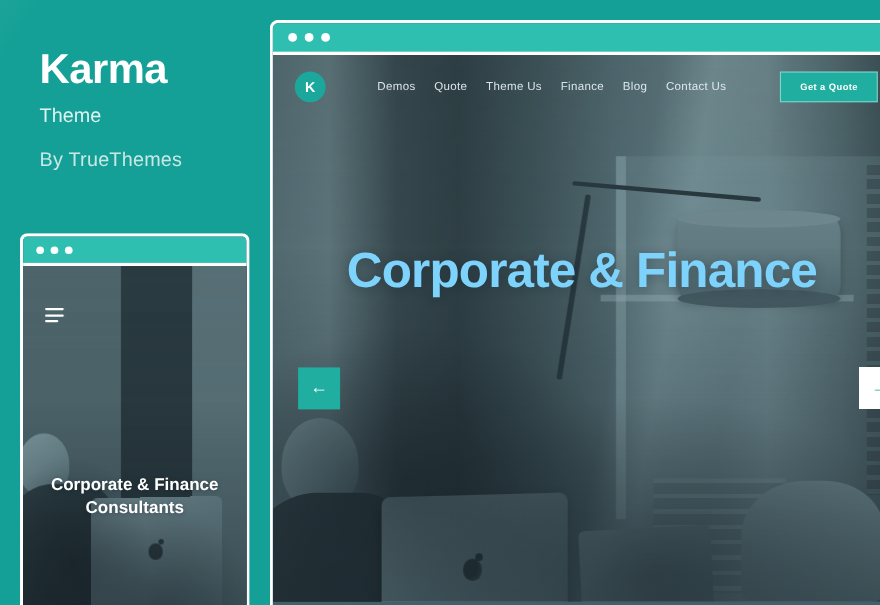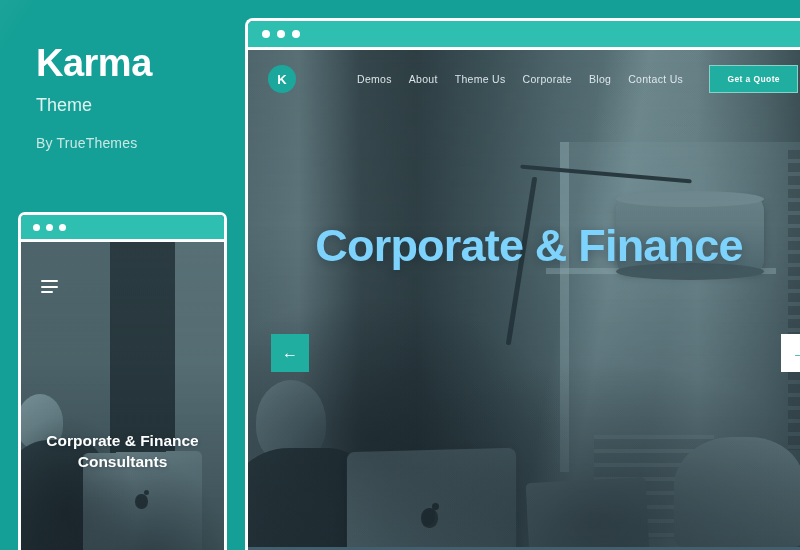--- a/index.html
+++ b/index.html
@@ -46,21 +46,21 @@
   }
   .brand-sub {
     font-size: 18px;
     font-weight: 300;
     color: #dff2f0;
     line-height: 1;
     margin-top: 14px;
     letter-spacing: 0px;
   }
   .brand-author {
-    font-size: 14px;
+    font-size: 18px;
     font-weight: 400;
     color: #c9e8e5;
     margin-top: 21px;
     letter-spacing: .2px;
   }
 
   
   .mobile-window {
     position: absolute;
     left: 18px;
@@ -367,21 +367,21 @@
   .logo-glyph {
     color: #ffffff;
     font-size: 13px;
     font-weight: bold;
     line-height: 1;
   }
   .nav-links {
     display: flex;
     align-items: flex-start;
     gap: 17px;
-    margin-left: 61px;
+    margin-left: 47px;
   }
   .nav-link {
     color: #e3edf1;
     font-size: 10.5px;
     letter-spacing: .3px;
     white-space: nowrap;
     text-decoration: none;
     opacity: .95;
   }
   .quote-btn {
@@ -506,23 +506,23 @@
     </div>
     <div class="photo-tint"></div>
 
     <div class="navbar">
       <div class="logo-circle">
         <span class="logo-glyph">K</span>
       </div>
 
       <div class="nav-links">
         <a class="nav-link" href="#">Demos</a>
-        <a class="nav-link" href="#">About</a>
+        <a class="nav-link" href="#">Quote</a>
         <a class="nav-link" href="#">Theme Us</a>
-        <a class="nav-link" href="#">Corporate</a>
+        <a class="nav-link" href="#">Finance</a>
         <a class="nav-link" href="#">Blog</a>
         <a class="nav-link" href="#">Contact Us</a>
       </div>
 
       <button class="quote-btn">Get a Quote</button>
     </div>
 
     <div class="hero-title">
       <span>Corporate &amp; Finance</span><br>
     </div>

